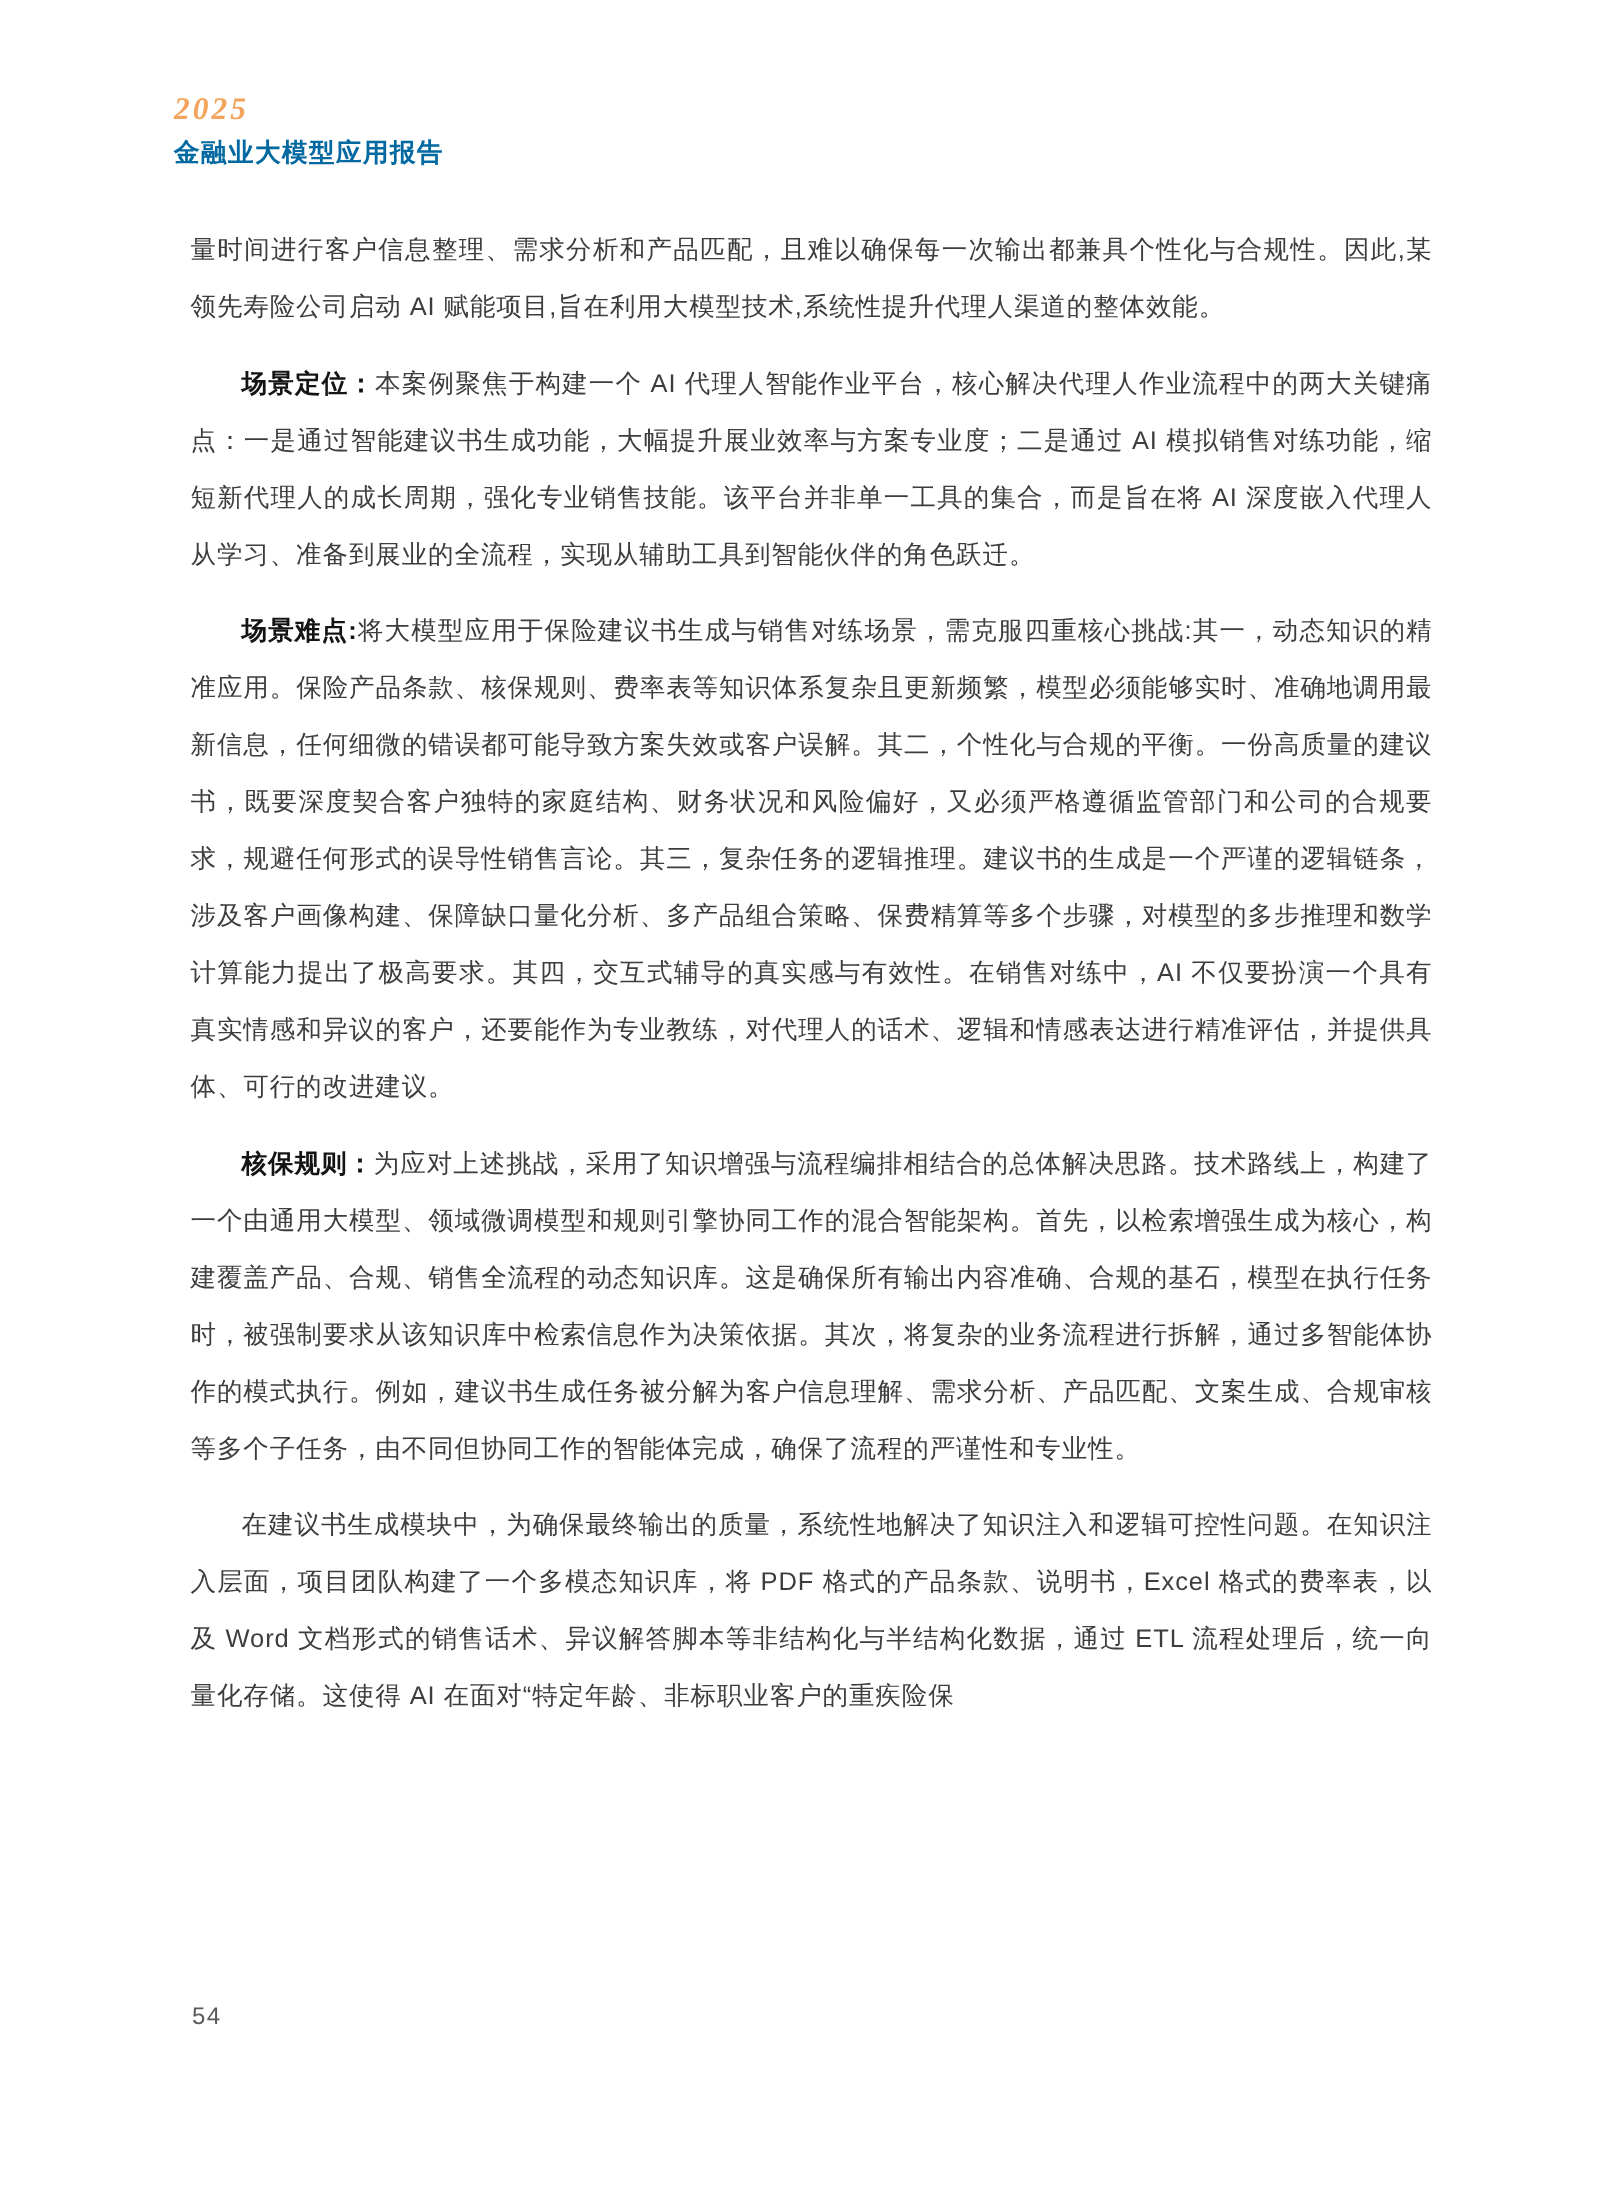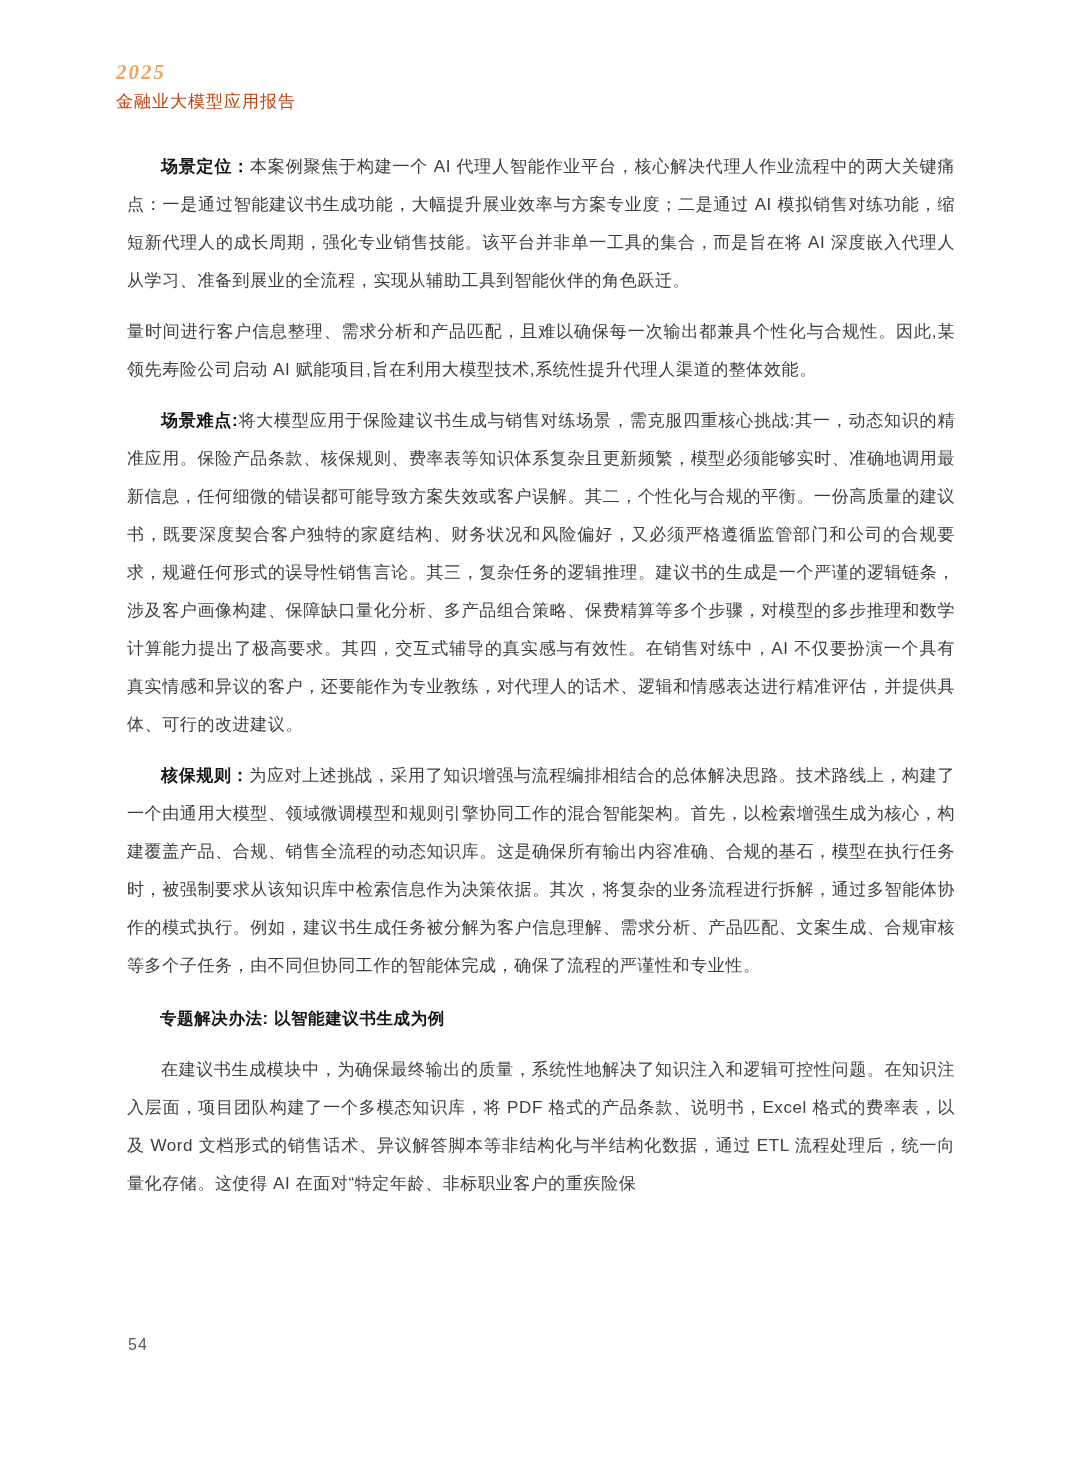--- a/index.html
+++ b/index.html
@@ -26,22 +26,22 @@
     font-size: 21px;
     font-weight: bold;
     font-style: italic;
     color: #f2a45c;
     letter-spacing: 2px;
     font-family: "Liberation Serif", serif;
   }
   .report-title {
     margin-top: 5px;
     font-size: 17px;
-    font-weight: normal;
-    color: #c2410c;
+    font-weight: bold;
+    color: #0369a1;
     letter-spacing: 1px;
   }
   .content {
     position: absolute;
     left: 127px;
     top: 148px;
     width: 828px;
     font-size: 17px;
     color: #3d3d3d;
     text-align: justify;
@@ -82,37 +82,36 @@
 
 <div class="page">
 
   <header class="page-header">
     <div class="report-year">2025</div>
     <div class="report-title">金融业大模型应用报告</div>
   </header>
 
   <main class="content">
 
+    <p class="para no-indent">
+      <span>量时间进行客户信息整理、需求分析和产品匹配，且难以确保每一次输出都兼具个性化与合规性。因此,某领先寿险公司启动 AI 赋能项目,旨在利用大模型技术,系统性提升代理人渠道的整体效能。</span>
+    </p>
+
     <p class="para">
       <span class="lead">场景定位：</span><span>本案例聚焦于构建一个 AI 代理人智能作业平台，核心解决代理人作业流程中的两大关键痛点：一是通过智能建议书生成功能，大幅提升展业效率与方案专业度；二是通过 AI 模拟销售对练功能，缩短新代理人的成长周期，强化专业销售技能。该平台并非单一工具的集合，而是旨在将 AI 深度嵌入代理人从学习、准备到展业的全流程，实现从辅助工具到智能伙伴的角色跃迁。</span>
-    </p>
-
-    <p class="para no-indent">
-      <span>量时间进行客户信息整理、需求分析和产品匹配，且难以确保每一次输出都兼具个性化与合规性。因此,某领先寿险公司启动 AI 赋能项目,旨在利用大模型技术,系统性提升代理人渠道的整体效能。</span>
     </p>
 
     <p class="para">
       <span class="lead">场景难点:</span><span>将大模型应用于保险建议书生成与销售对练场景，需克服四重核心挑战:其一，动态知识的精准应用。保险产品条款、核保规则、费率表等知识体系复杂且更新频繁，模型必须能够实时、准确地调用最新信息，任何细微的错误都可能导致方案失效或客户误解。其二，个性化与合规的平衡。一份高质量的建议书，既要深度契合客户独特的家庭结构、财务状况和风险偏好，又必须严格遵循监管部门和公司的合规要求，规避任何形式的误导性销售言论。其三，复杂任务的逻辑推理。建议书的生成是一个严谨的逻辑链条，涉及客户画像构建、保障缺口量化分析、多产品组合策略、保费精算等多个步骤，对模型的多步推理和数学计算能力提出了极高要求。其四，交互式辅导的真实感与有效性。在销售对练中，AI 不仅要扮演一个具有真实情感和异议的客户，还要能作为专业教练，对代理人的话术、逻辑和情感表达进行精准评估，并提供具体、可行的改进建议。</span>
     </p>
 
     <p class="para">
       <span class="lead">核保规则：</span><span>为应对上述挑战，采用了知识增强与流程编排相结合的总体解决思路。技术路线上，构建了一个由通用大模型、领域微调模型和规则引擎协同工作的混合智能架构。首先，以检索增强生成为核心，构建覆盖产品、合规、销售全流程的动态知识库。这是确保所有输出内容准确、合规的基石，模型在执行任务时，被强制要求从该知识库中检索信息作为决策依据。其次，将复杂的业务流程进行拆解，通过多智能体协作的模式执行。例如，建议书生成任务被分解为客户信息理解、需求分析、产品匹配、文案生成、合规审核等多个子任务，由不同但协同工作的智能体完成，确保了流程的严谨性和专业性。</span>
     </p>
 
-    <h3 class="subheading">专题解决办法: 以智能建议书生成为例</h3>
 
     <p class="para">
       <span>在建议书生成模块中，为确保最终输出的质量，系统性地解决了知识注入和逻辑可控性问题。在知识注入层面，项目团队构建了一个多模态知识库，将 PDF 格式的产品条款、说明书，Excel 格式的费率表，以及 Word 文档形式的销售话术、异议解答脚本等非结构化与半结构化数据，通过 ETL 流程处理后，统一向量化存储。这使得 AI 在面对“特定年龄、非标职业客户的重疾险保</span>
     </p>
 
   </main>
 
   <footer class="page-footer">
     <span>54</span>
   </footer>

